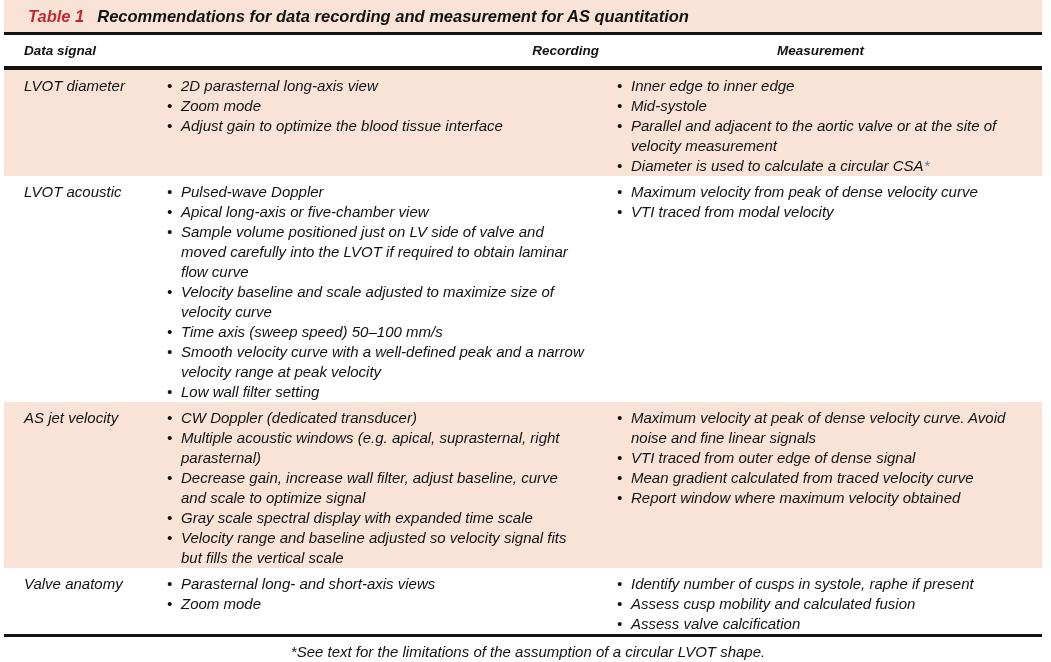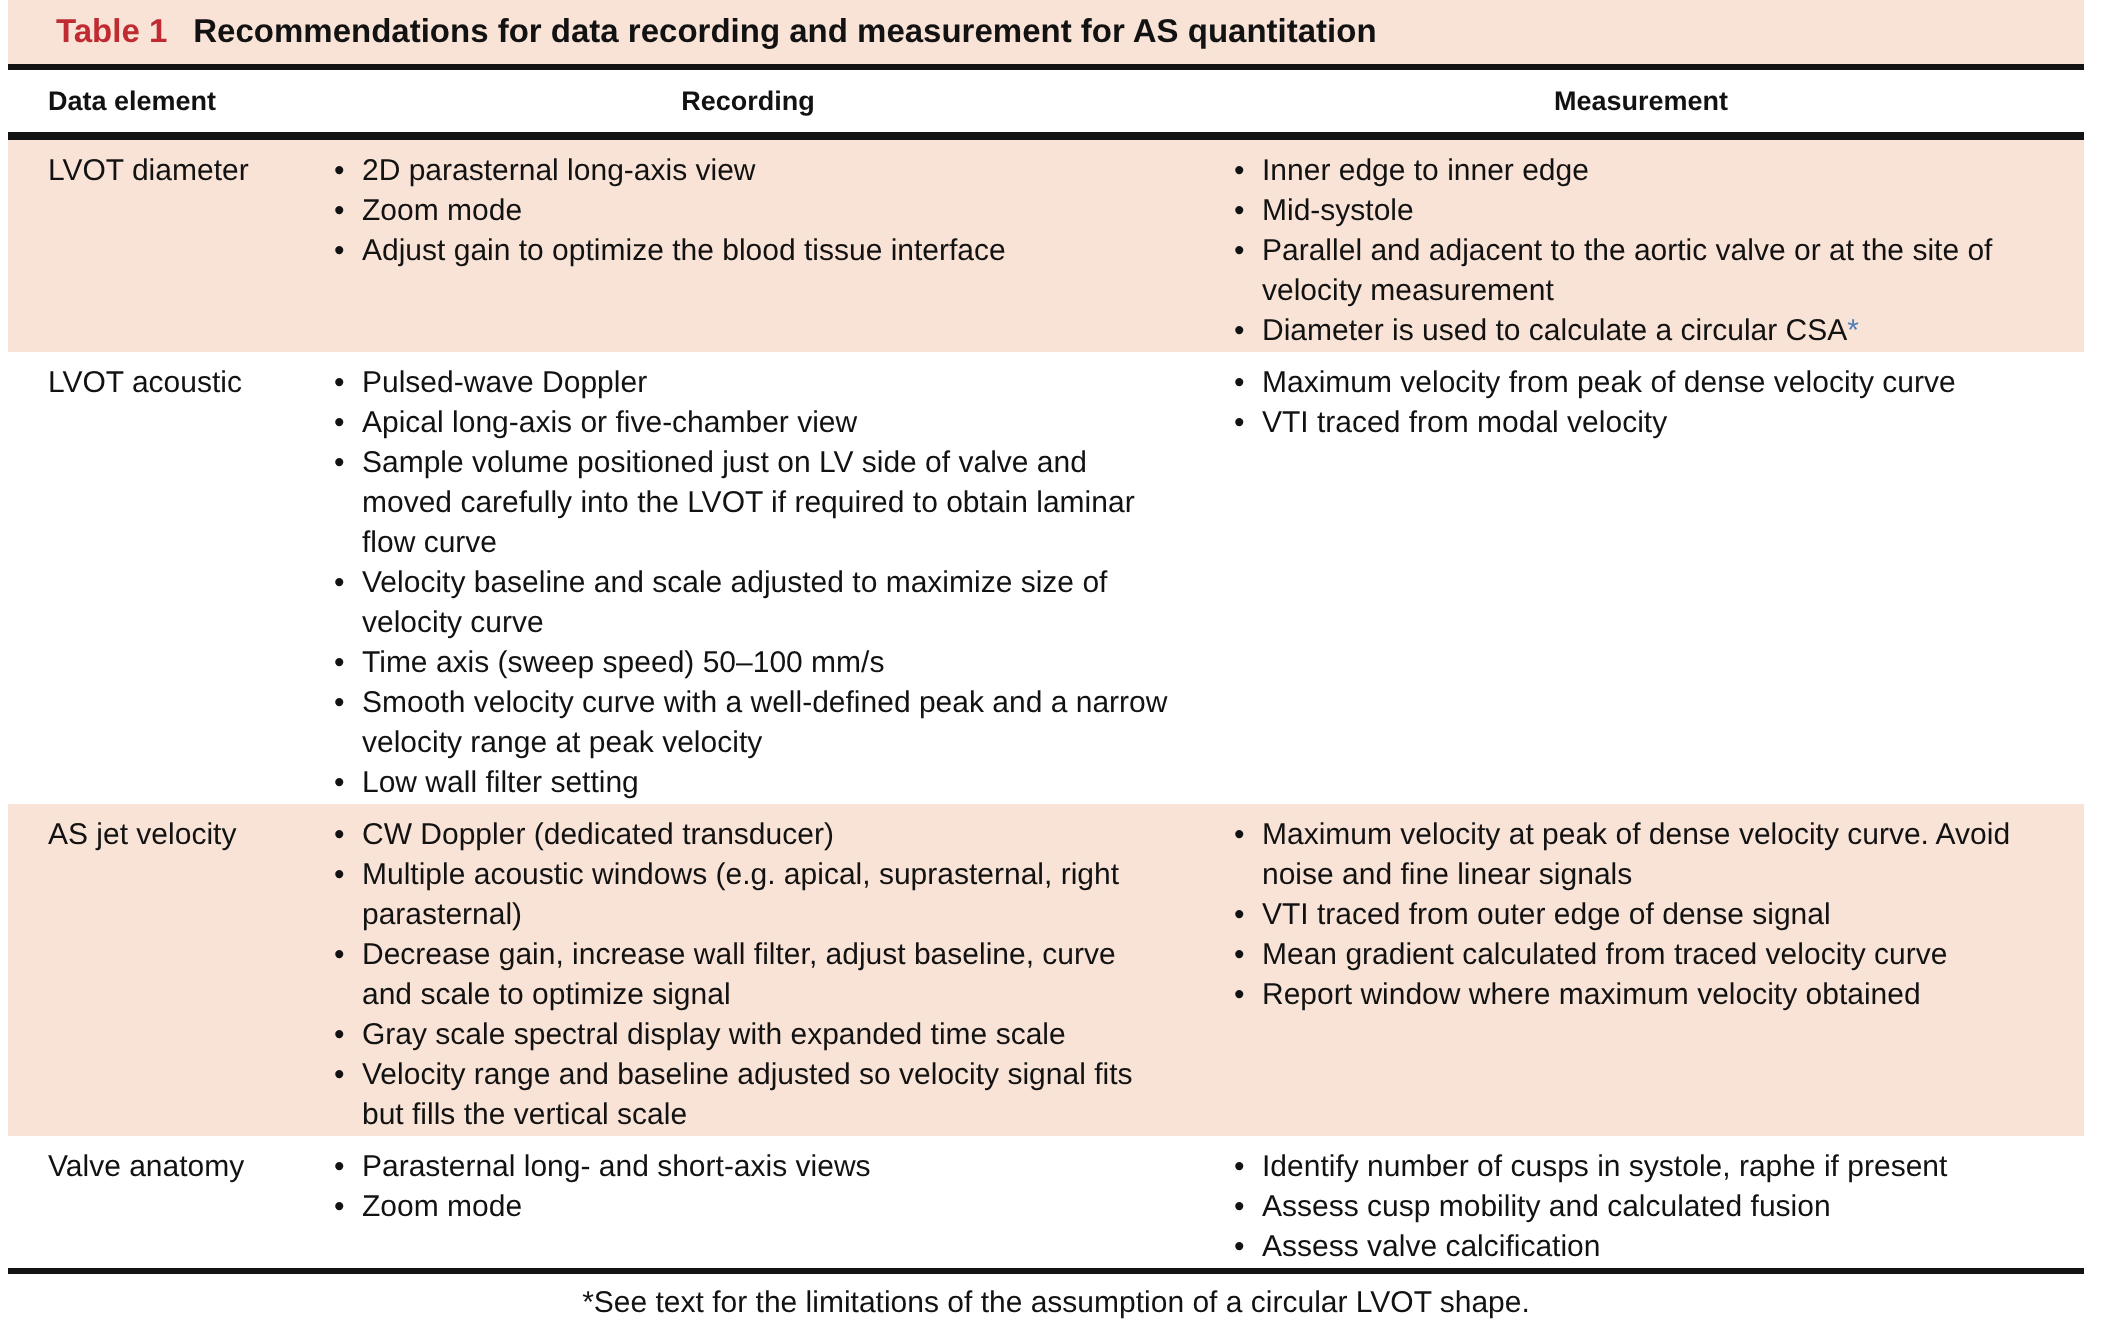--- a/index.html
+++ b/index.html
@@ -11,20 +11,21 @@
   * { margin: 0; padding: 0; box-sizing: border-box; }
   html, body { background: #ffffff; }
   .page {
     width: 1051px;
     height: 662px;
     overflow: hidden;
     background: #ffffff;
     font-family: "Liberation Sans", sans-serif;
     color: var(--ink);
     position: relative;
+    font-style: italic;
   }
   .table-wrap { padding: 0 9px 0 4px; }
 
   
   .title-bar {
     background: var(--pink);
     height: 32px;
     display: flex;
     align-items: center;
     padding-left: 24px;
@@ -41,21 +42,21 @@
   
   .header-row {
     display: grid;
     grid-template-columns: 145px 450px 1fr;
     background: #ffffff;
     height: 31px;
     align-items: center;
   }
   .header-row .h-cell { font-size: 13.5px; font-weight: bold; }
   .h-element { padding-left: 20px; text-align: left; }
-  .h-recording { text-align: center; }
+  .h-recording { text-align: right; }
   .h-measurement { text-align: center; }
 
   
   .t-row {
     display: grid;
     grid-template-columns: 145px 450px 1fr;
     padding-top: 6px;
   }
   .t-row.pink { background: var(--pink); }
   .t-row.white { background: #ffffff; }
@@ -104,21 +105,21 @@
   <div class="table-wrap">
 
     <div class="title-bar">
       <span class="title-label">Table 1</span>
       <span class="title-text">Recommendations for data recording and measurement for AS quantitation</span>
     </div>
 
     <div class="rule-a"></div>
 
     <div class="header-row">
-      <div class="h-cell h-element">Data element</div>
+      <div class="h-cell h-element">Data signal</div>
       <div class="h-cell h-recording">Recording</div>
       <div class="h-cell h-measurement">Measurement</div>
     </div>
 
     <div class="rule-b"></div>
 
     <div class="t-row pink row-1">
       <div class="cell-element">LVOT diameter</div>
       <div class="cell-recording">
         <ul class="bullets">

